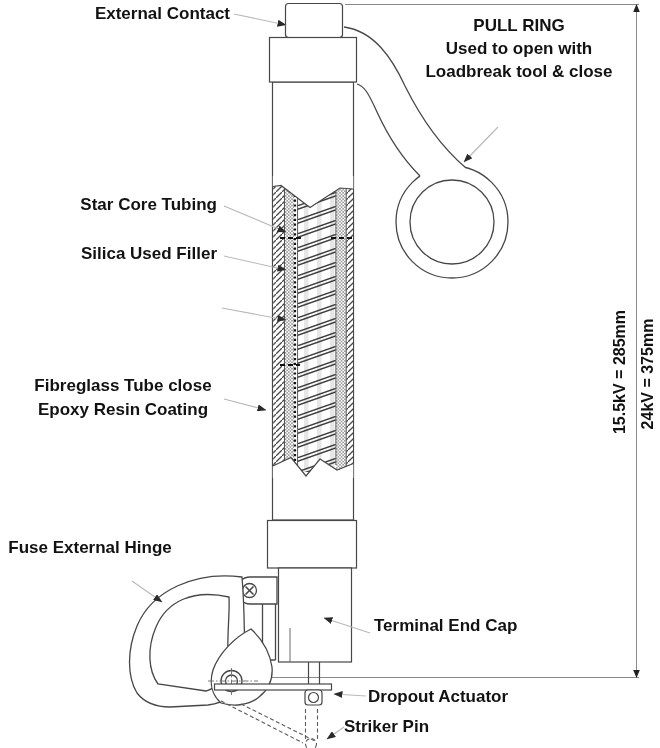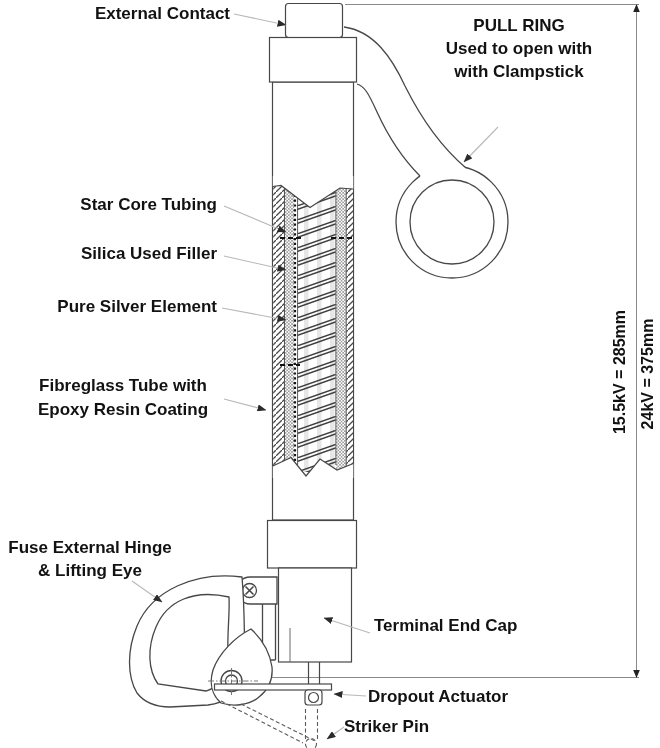--- a/index.html
+++ b/index.html
@@ -141,37 +141,35 @@
       <path d="M366,696 L334,694" marker-end="url(#arr)"></path>
       <path d="M344,727 L327,739" marker-end="url(#arr)"></path>
     </g>
   </svg>
 
   <div class="lbl right" style="left:40px; top:3px; width:190px;">External Contact</div>
 
   <div class="lbl center" style="left:406px; top:14px; width:226px; line-height:23px;">
     <div>PULL RING</div>
     <div>Used to open with</div>
-    <div>with Clampstick</div>
+    <div>Loadbreak tool &amp; close</div>
   </div>
 
   <div class="lbl right" style="left:27px; top:194px; width:190px;">Star Core Tubing</div>
 
   <div class="lbl right" style="left:27px; top:243px; width:190px;">Silica Used Filler</div>
 
-  <div class="lbl right" style="left:27px; top:296px; width:190px;">Pure Silver Element</div>
 
   <div class="lbl center" style="left:28px; top:374px; width:190px; line-height:24px;">
-    <div>Fibreglass Tube with</div>
+    <div>Fibreglass Tube close</div>
     <div>Epoxy Resin Coating</div>
   </div>
 
   <div class="lbl center" style="left:0px; top:536px; width:180px; line-height:23px;">
     <div>Fuse External Hinge</div>
-    <div>&amp; Lifting Eye</div>
   </div>
 
   <div class="lbl" style="left:374px; top:615px;">Terminal End Cap</div>
 
   <div class="lbl" style="left:368px; top:686px;text-align:center;">Dropout Actuator</div>
 
   <div class="lbl" style="left:344px; top:716px;">Striker Pin</div>
 
   <div class="vtext" style="left:546px; top:362px;">15.5kV = 285mm</div>
 

